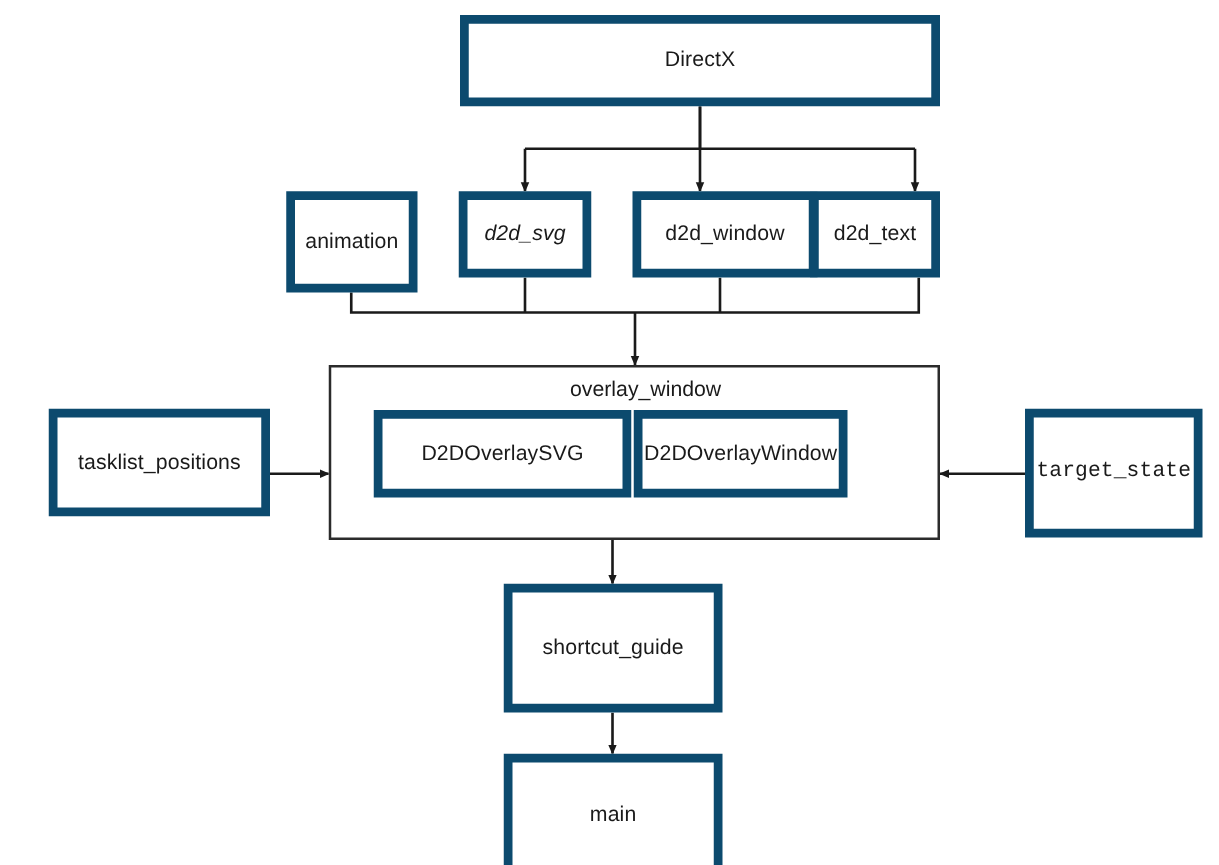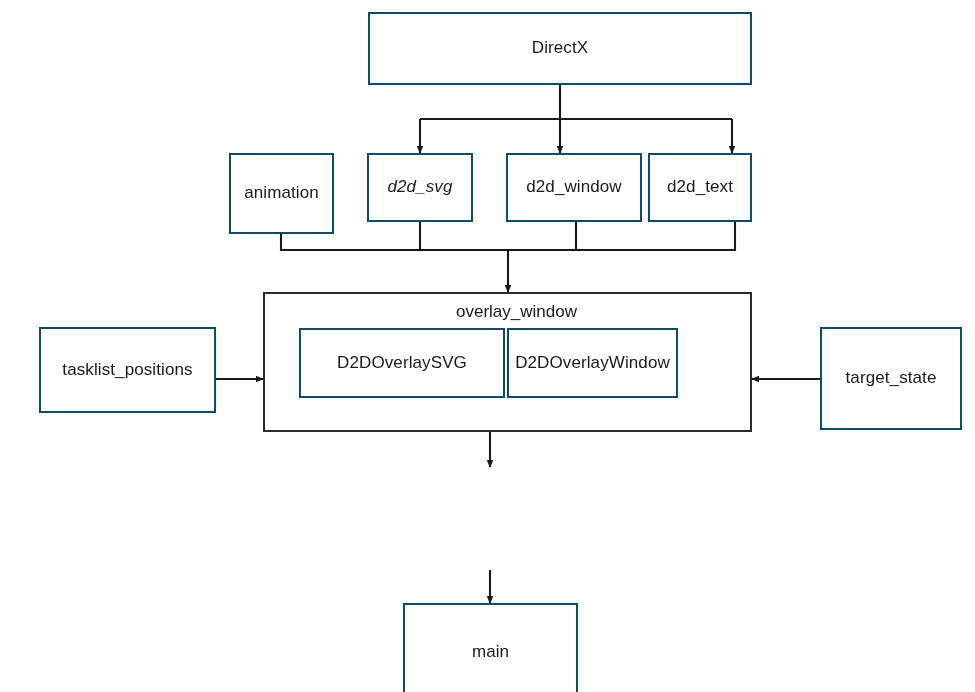--- a/index.html
+++ b/index.html
@@ -22,21 +22,21 @@
     position: absolute;
     left: 0;
     top: 0;
     width: 975px;
     height: 692px;
     pointer-events: none;
   }
   .node {
     position: absolute;
     box-sizing: border-box;
-    border: 2px solid #0c4a6e;
+    border: 7px solid #0c4a6e;
     background: #ffffff;
     display: flex;
     align-items: center;
     justify-content: center;
     color: #1a1a1a;
     font-size: 17px;
     line-height: 1.2;
     letter-spacing: 0.1px;
     white-space: nowrap;
     text-align: center;
@@ -101,21 +101,21 @@
   </div>
 
   <div class="node" style="left:229px; top:153px; width:105px; height:81px;">
     <span class="node-label">animation</span>
   </div>
 
   <div class="node" style="left:367px; top:153px; width:106px; height:69px;font-style:italic;">
     <span class="node-label">d2d_svg</span>
   </div>
 
-  <div class="node" style="left:506px; top:153px; width:136px; height:69px;">
+  <div class="node" style="left:506px; top:153px; width:148px; height:69px;">
     <span class="node-label">d2d_window</span>
   </div>
 
   <div class="node" style="left:648px; top:153px; width:104px; height:69px;">
     <span class="node-label">d2d_text</span>
   </div>
 
   <div class="cluster" style="left:263px; top:292px; width:489px; height:140px;">
     <span class="cluster-label">overlay_window</span>
   </div>
@@ -125,22 +125,25 @@
   </div>
 
   <div class="node" style="left:507px; top:328px; width:171px; height:70px;">
     <span class="node-label">D2DOverlayWindow</span>
   </div>
 
   <div class="node" style="left:20px; top:327px; width:177px; height:86px;margin-left:19px;">
     <span class="node-label">tasklist_positions</span>
   </div>
 
-  <div class="node" style="left:820px; top:327px; width:142px; height:103px;">
+  <div class="node" style="left:820px; top:327px; width:142px; height:103px;font-family:Liberation Mono, monospace;">
     <span class="node-label">target_state</span>
   </div>
 
+  <div class="node" style="left:403px; top:467px; width:175px; height:103px;">
+    <span class="node-label">shortcut_guide</span>
+  </div>
 
   <div class="node" style="left:403px; top:603px; width:175px; height:98px;">
     <span class="node-label">main</span>
   </div>
 
 </div>
 
 </body></html>

